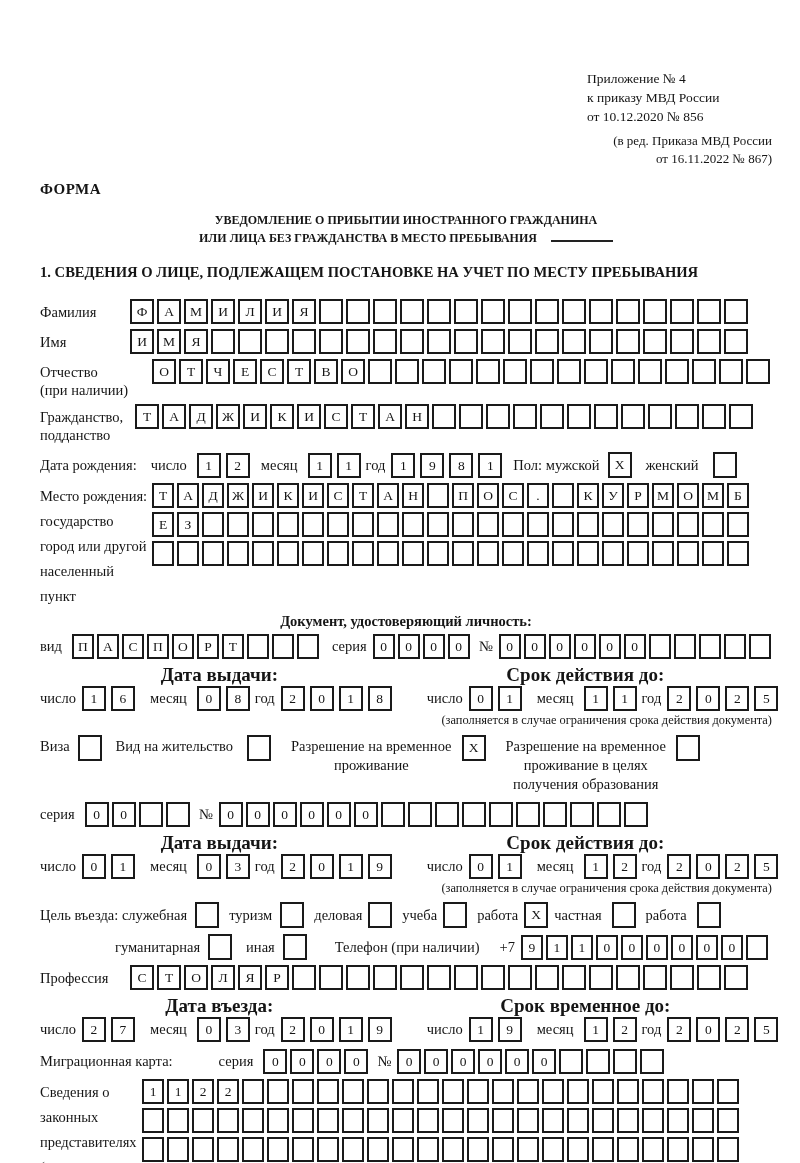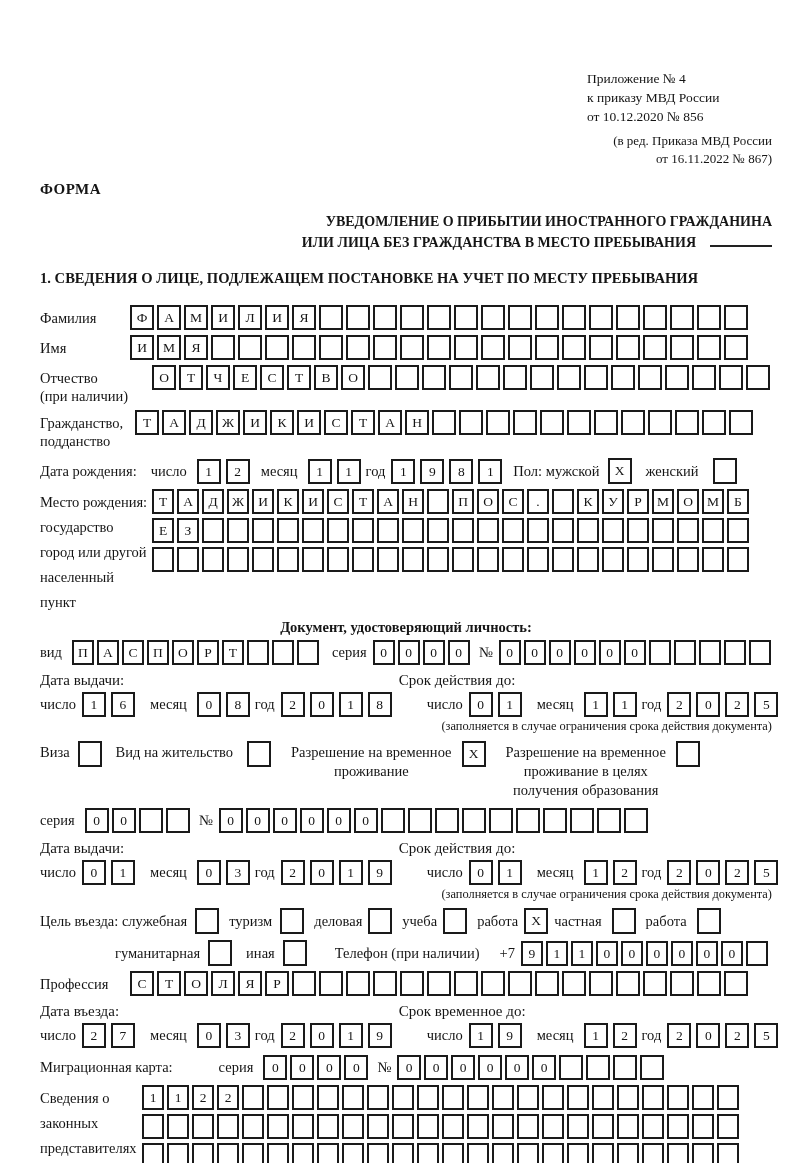--- a/index.html
+++ b/index.html
@@ -7,21 +7,21 @@
     width:800px;height:1163px;box-sizing:border-box;
     padding:34px 28px 0 40px;
     font-family:"Liberation Serif","DejaVu Serif",serif;
     color:#151515;background:#fff;overflow:hidden;position:relative;margin-top:36px;
   }
   .pre{white-space:pre-line;}
   
   .appendix{margin-left:auto;width:185px;font-size:13.5px;line-height:1.4;}
   .rev{margin-top:5px;font-size:13px;text-align:right;}
   .forma{text-align:left;font-weight:bold;font-size:15px;margin-top:13px;letter-spacing:.5px;}
-  .title{text-align:right;font-weight:bold;font-size:14px;margin-top:13px;line-height:1.5;}
+  .title{text-align:center;font-weight:bold;font-size:12px;margin-top:13px;line-height:1.5;}
   .blank{display:inline-block;width:62px;border-bottom:2px solid #222;margin-left:14px;}
   .sec{font-weight:bold;font-size:14.6px;margin-top:17px;}
   
   .frow{display:flex;align-items:flex-start;margin-top:5px;}
   .mt8{margin-top:8px;}
   .lbl{flex:none;font-size:14.5px;padding-top:4px;line-height:18px;}
   .lblml{line-height:25px;padding-top:1px;}
   .w90{width:90px;}.w95{width:95px;}.w102{width:102px;}.w112{width:112px;}
   .cells{display:flex;flex:none;}
   .cell{flex:none;display:flex;align-items:center;justify-content:center;
@@ -37,21 +37,21 @@
   .inline .ilabel{flex:none;}
   .g6{margin-left:6px;}.g10{margin-left:10px;}.g14{margin-left:14px;}.g20{margin-left:20px;}.g28{margin-left:28px;}
   .dcell .cell{margin-right:5px;}
   
   .center-b{font-weight:bold;font-size:14.5px;text-align:center;margin-top:4px;}
   
   .dpair{display:flex;margin-top:7px;}
   .dhalf{display:flex;flex-direction:column;}
   .dhalf.left{width:49%;}
   .dhalf.right{width:51%;}
-  .dtitle{font-size:15px;line-height:17px;}
+  .dtitle{font-size:19px;text-align:center;line-height:17px;font-weight:bold;}
   .drow{display:flex;align-items:center;font-size:14.5px;margin-top:3px;}
   .note-right{font-size:12.4px;text-align:right;margin-top:2px;line-height:15px;}
   .intro{font-size:14.5px;margin-top:6px;line-height:22px;}
   
   .opts{display:flex;align-items:flex-start;margin-top:7px;font-size:14.5px;}
   .opt{display:flex;align-items:flex-start;}
   .opt-lbl{padding-top:2px;line-height:19px;}
   .opt-lbl.ctr{text-align:center;}
   .opt .cbx{margin-top:0;}
   .pad75{padding-left:75px;}

